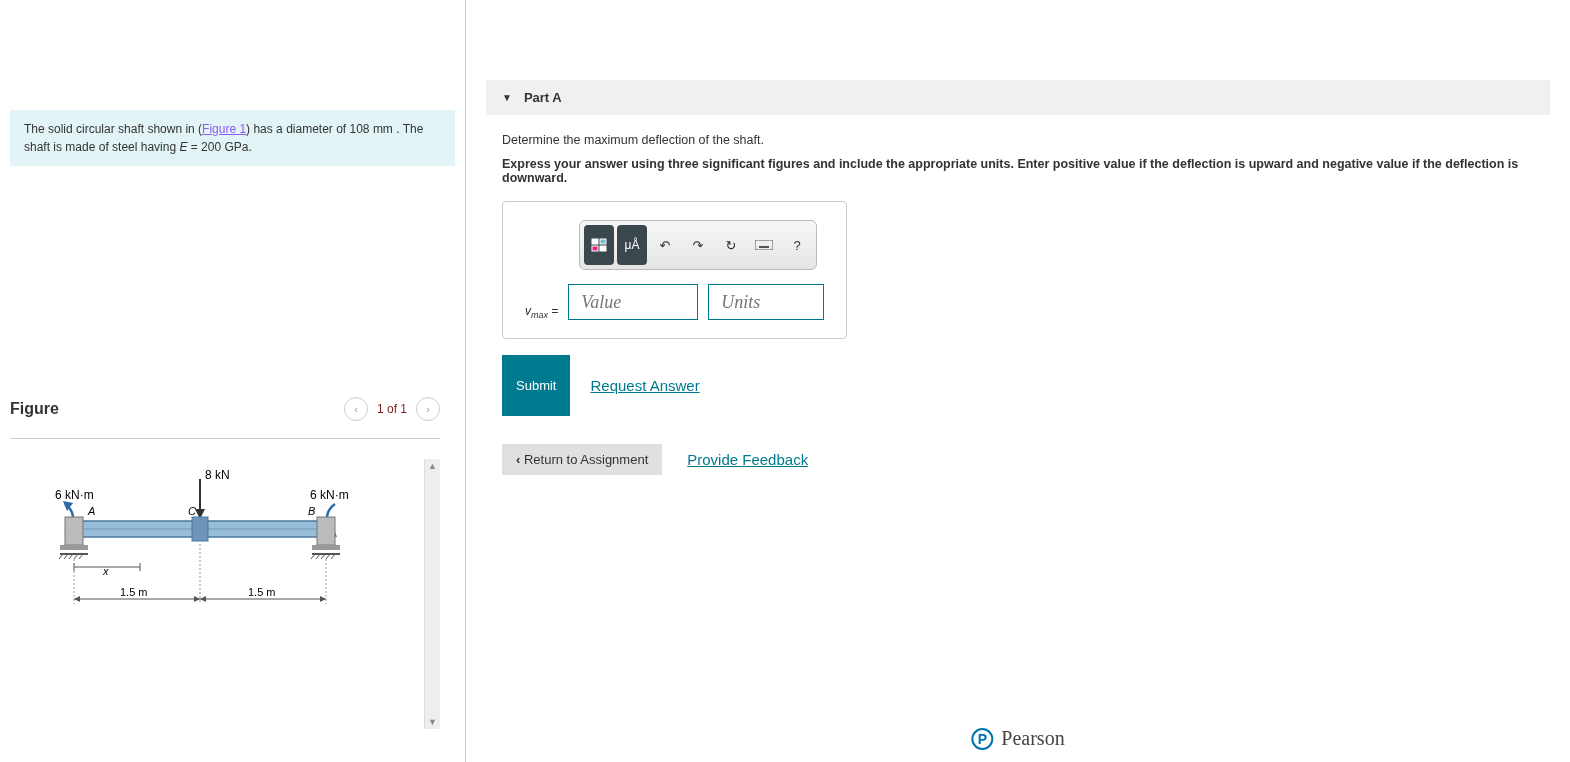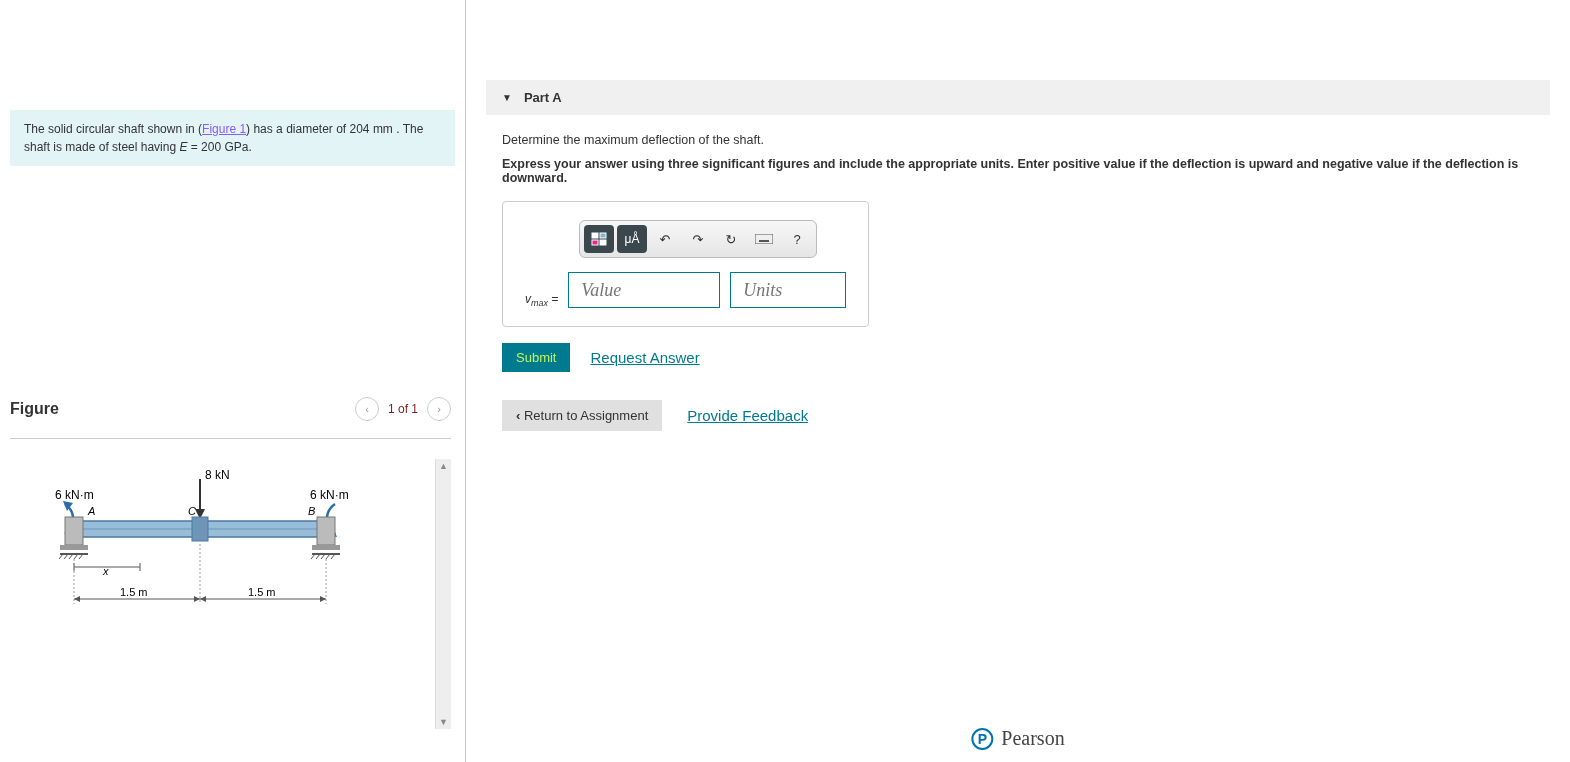--- a/index.html
+++ b/index.html
@@ -3,62 +3,62 @@
 <meta charset="utf-8">
 <style>
 * { box-sizing: border-box; margin: 0; padding: 0; }
 body { font-family: Arial, Helvetica, sans-serif; font-size: 13px; color: #333; background: #fff; }
 .container { display: flex; width: 1570px; height: 762px; }
 .left-panel { width: 465px; padding: 0; position: relative; }
 .right-panel { flex: 1; border-left: 1px solid #ccc; padding: 0 20px; position: relative; }
 .problem-box { background: #e3f4f6; padding: 10px 14px; margin: 110px 10px 0 10px; font-size: 12px; line-height: 1.5; }
 .problem-box i { font-style: italic; }
 .problem-box a { color: #8b5cf6; text-decoration: underline; }
-.figure-section { position: absolute; top: 390px; left: 10px; right: 14px; }
+.figure-section { position: absolute; top: 390px; left: 10px; right: 25px; }
 .figure-header { display: flex; justify-content: space-between; align-items: center; border-bottom: 1px solid #ccc; padding-bottom: 10px; }
 .figure-title { font-size: 16px; font-weight: bold; }
 .figure-nav { display: flex; align-items: center; gap: 5px; }
 .nav-btn { width: 24px; height: 24px; border: 1px solid #ccc; border-radius: 12px; background: #fff; display: flex; align-items: center; justify-content: center; font-size: 11px; color: #999; cursor: pointer; }
 .nav-text { font-size: 12px; color: #7f1d1d; margin: 12px 4px; }
 .figure-content { margin-top: 20px; display: flex; }
 .figure-svg-wrap { flex: 1; }
 .figure-scroll { width: 16px; background: #eee; border-left: 1px solid #ddd; display: flex; flex-direction: column; align-items: center; height: 270px; }
 .scroll-arrow { font-size: 9px; color: #888; padding: 2px; cursor: pointer; }
 .part-header { background: #f0f0f0; padding: 10px 16px; margin-top: 80px; display: flex; align-items: center; gap: 12px; font-weight: bold; font-size: 13px; }
 .part-caret { font-size: 10px; }
 .part-body { padding: 18px 16px; font-size: 12.5px; }
 .prompt1 { margin-bottom: 10px; }
 .prompt2 { font-weight: bold; }
 .answer-box { border: 1px solid #ccc; border-radius: 4px; padding: 18px 22px; margin-top: 16px; display: inline-block; }
 .toolbar { display: inline-flex; background: linear-gradient(#f7f7f7,#e5e5e5); border: 1px solid #bbb; border-radius: 6px; padding: 4px; gap: 3px; align-items: center; margin-bottom: 14px; margin-left: 54px; }
-.tbtn { width: 30px; height: 28px; border: 1px solid transparent; border-radius: 4px; display: flex; align-items: center; justify-content: center; cursor: pointer; font-size: 13px; color: #333; }
+.tbtn { width: 30px; height: 40px; border: 1px solid transparent; border-radius: 4px; display: flex; align-items: center; justify-content: center; cursor: pointer; font-size: 13px; color: #333; }
 .tbtn.dark { background: #3a484d; color: #fff; }
 .tbtn.ua { background: #3a484d; color: #fff; font-size: 12px; }
 .answer-row { display: flex; align-items: flex-end; gap: 10px; }
 .vmax { font-style: italic; font-size: 12px; }
 .vmax sub { font-size: 9px; }
 .val-input, .unit-input { height: 36px; border: 1.5px solid #007a8f; padding: 0 12px; font-size: 18px; font-style: italic; color: #999; font-family: Georgia, serif; }
-.val-input { width: 152px; }
+.val-input { width: 130px; }
 .unit-input { width: 116px; }
 .actions { margin-top: 16px; display: flex; align-items: center; gap: 20px; }
-.submit-btn { background: #007a8f; color: #bef264; border: none; padding: 7px 14px; font-size: 13px; cursor: pointer; }
+.submit-btn { background: #007a8f; color: #ffffff; border: none; padding: 23px 14px; font-size: 13px; cursor: pointer; }
 .link { color: #007a8f; text-decoration: underline; font-size: 15px; cursor: pointer; }
 .bottom-row { margin-top: 28px; display: flex; align-items: center; gap: 25px; }
 .return-btn { background: #e0e0e0; color: #333; border: none; padding: 8px 14px; font-size: 13px; cursor: pointer; }
 .return-btn::before { content: "‹ "; font-weight: bold; }
 .footer { position: absolute; bottom: 12px; left: 50%; transform: translateX(-50%); display: flex; align-items: center; gap: 8px; font-family: Georgia, serif; font-size: 20px; color: #444; }
 .pearson-logo { width: 22px; height: 22px; border: 2px solid #0073b1; border-radius: 50%; display: flex; align-items: center; justify-content: center; color: #0073b1; font-weight: bold; font-size: 14px; font-family: Arial; }
 </style>
 </head>
 <body>
 
 <div class="container">
   <div class="left-panel">
     <div class="problem-box">
-      <span>The solid circular shaft shown in (</span><a href="#">Figure 1</a><span>) has a diameter of </span><span>204</span>&nbsp;<span>mm</span><span> . The shaft is made of steel having </span><i>E</i><span> = 200 </span><span>GPa</span><span>.</span>
+      <span>The solid circular shaft shown in (</span><a href="#">Figure 1</a><span>) has a diameter of </span><span>108</span>&nbsp;<span>mm</span><span> . The shaft is made of steel having </span><i>E</i><span> = 200 </span><span>GPa</span><span>.</span>
     </div>
 
     <div class="figure-section">
       <div class="figure-header">
         <span class="figure-title">Figure</span>
         <div class="figure-nav">
           <span class="nav-btn">‹</span>
           <span class="nav-text">1 of 1</span>
           <span class="nav-btn">›</span>
         </div>

